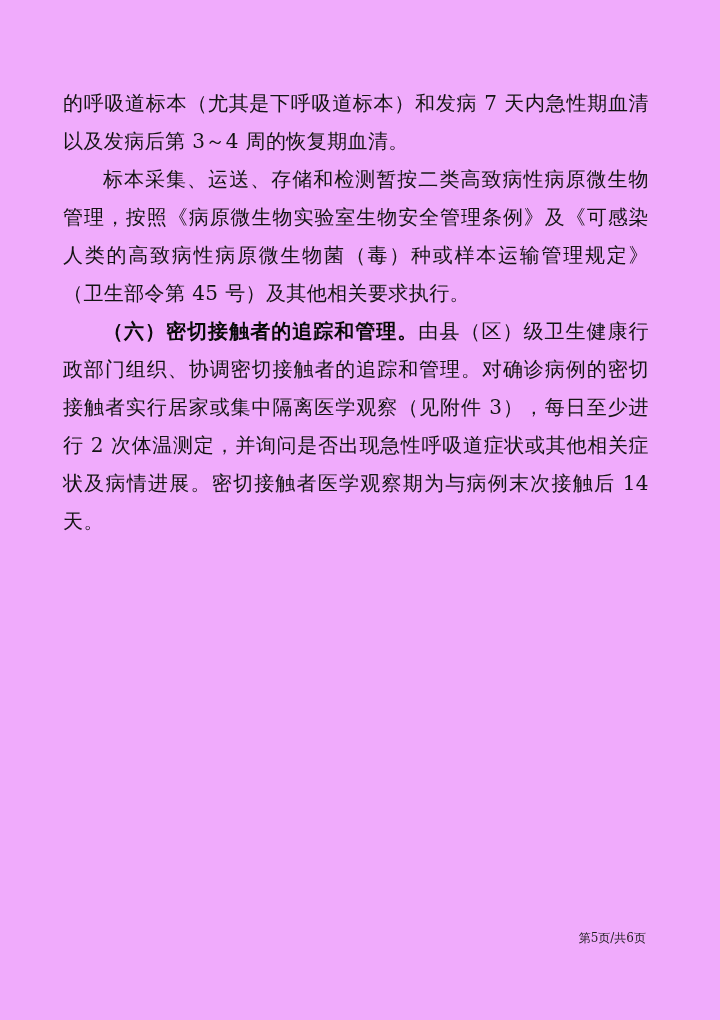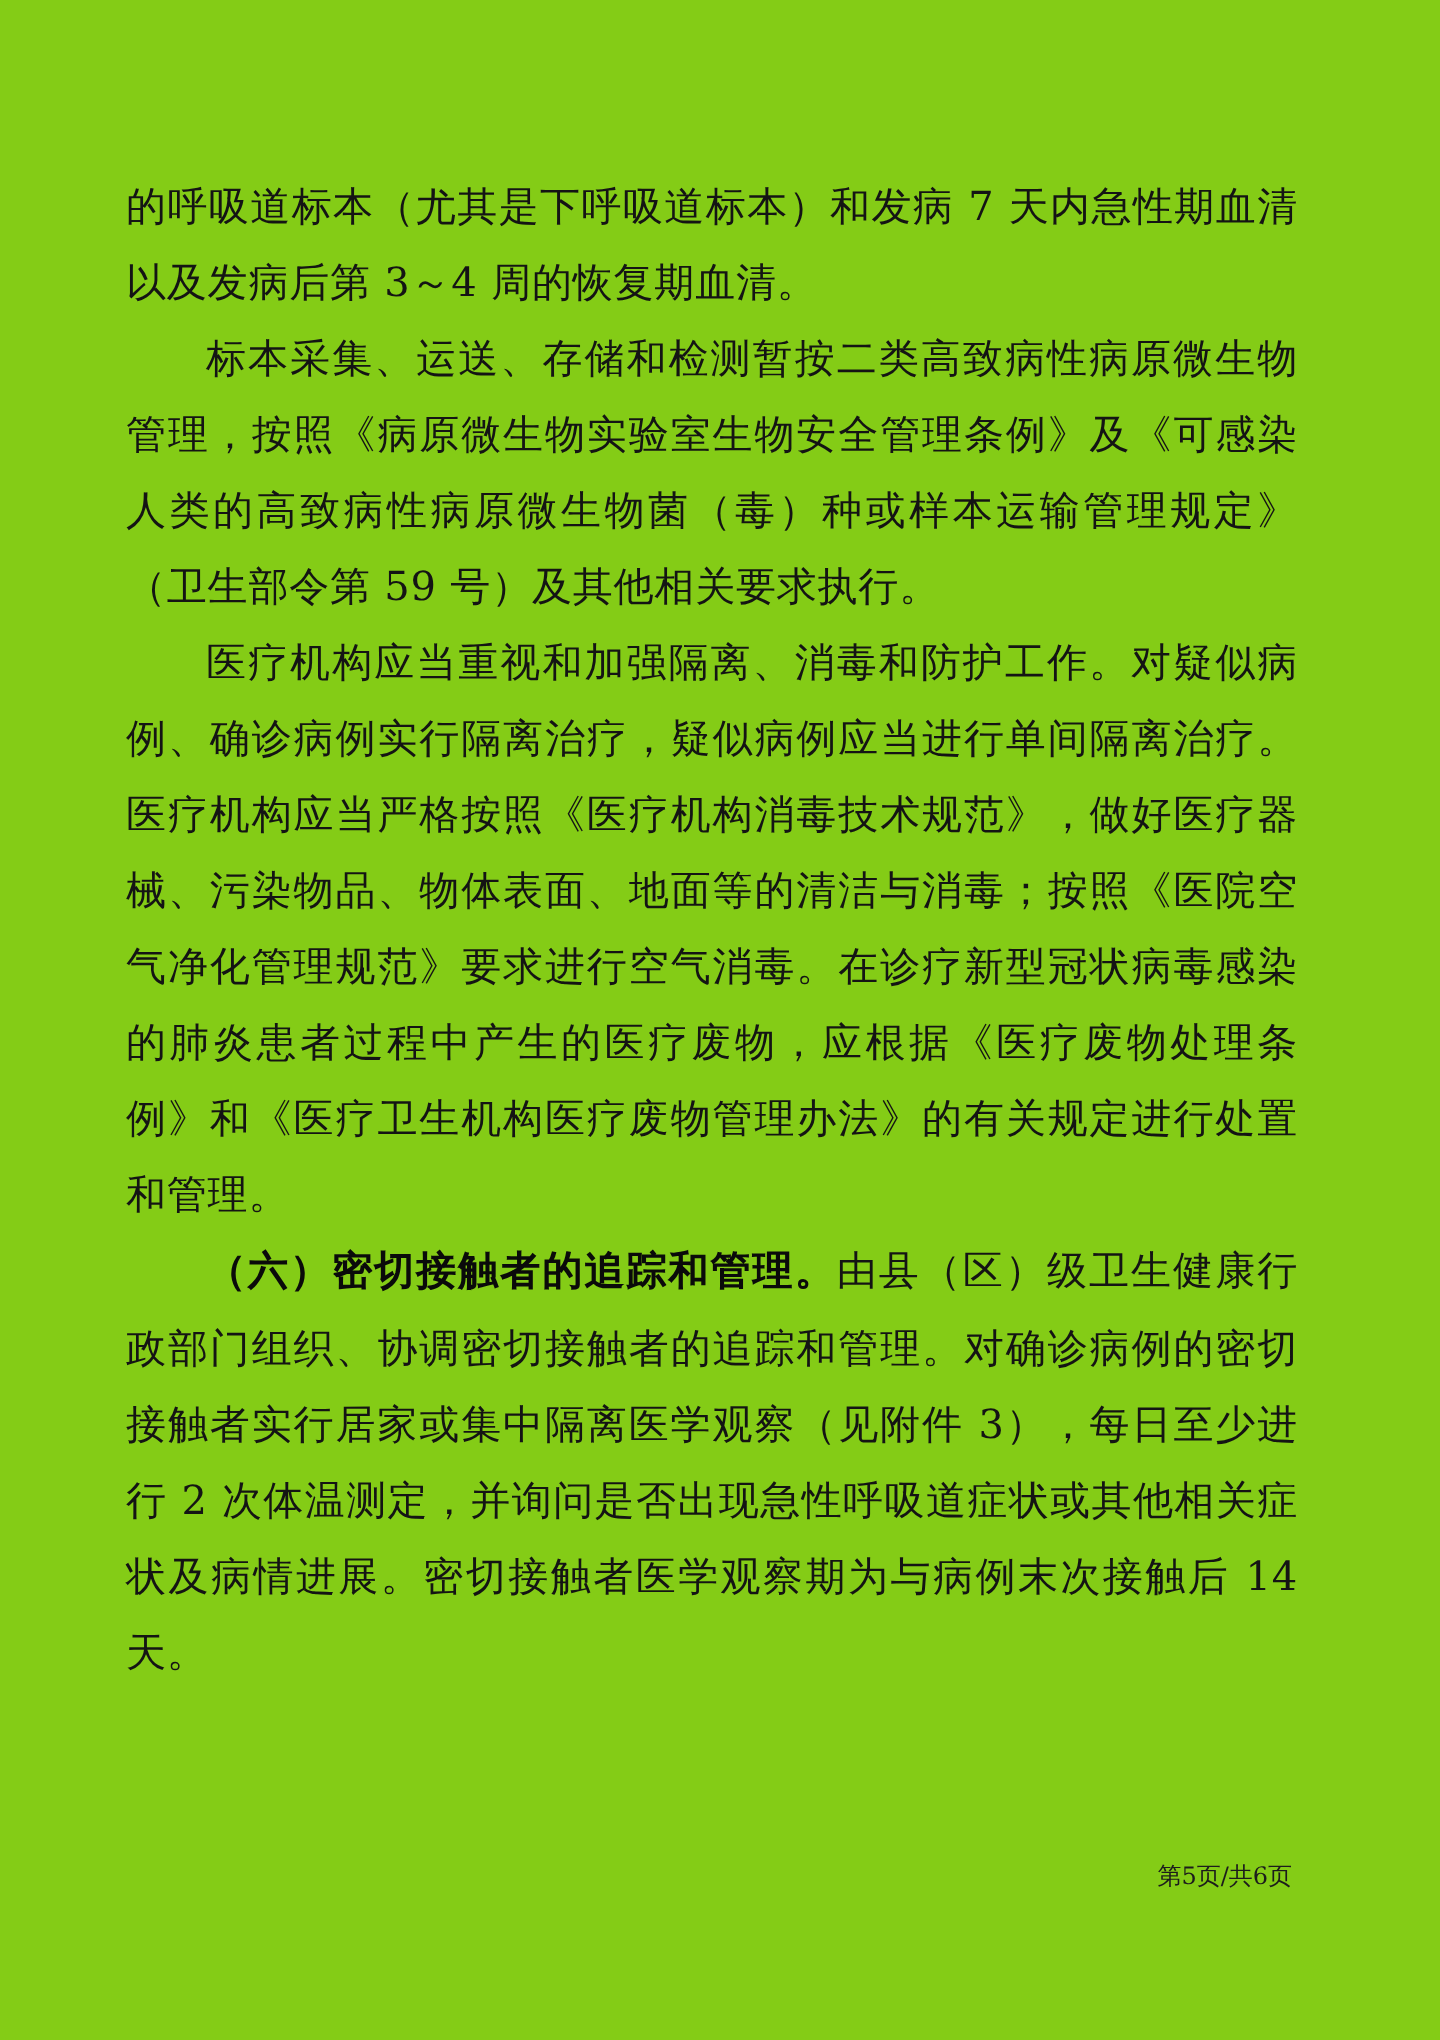--- a/index.html
+++ b/index.html
@@ -13,21 +13,21 @@
     position: relative;
     overflow: hidden;
     font-family: "DejaVu Serif", "Liberation Serif", serif;
   }
   .page {
     position: absolute;
     left: 0;
     top: 0;
     width: 720px;
     height: 1020px;
-    background: #84cc16;
+    background: #f0abfc;
   }
   .body-text {
     position: absolute;
     left: 63px;
     top: 84px;
     width: 586px;
   }
   .para {
     margin: 0;
     padding: 0;
@@ -59,18 +59,17 @@
     color: #1c1c1c;
     font-family: "DejaVu Serif", "Liberation Serif", serif;
   }
 </style>
 </head>
 <body>
 
 <div class="page">
   <div class="body-text">
       <p class="para"><span class="run">的呼吸道标本（尤其是下呼吸道标本）和发病 7 天内急性期血清以及发病后第 3～4 周的恢复期血清。</span></p>
-      <p class="para indent"><span class="run">标本采集、运送、存储和检测暂按二类高致病性病原微生物管理，按照《病原微生物实验室生物安全管理条例》及《可感染人类的高致病性病原微生物菌（毒）种或样本运输管理规定》（卫生部令第 59 号）及其他相关要求执行。</span></p>
-      <p class="para indent"><span class="run">医疗机构应当重视和加强隔离、消毒和防护工作。对疑似病例、确诊病例实行隔离治疗，疑似病例应当进行单间隔离治疗。医疗机构应当严格按照《医疗机构消毒技术规范》，做好医疗器械、污染物品、物体表面、地面等的清洁与消毒；按照《医院空气净化管理规范》要求进行空气消毒。在诊疗新型冠状病毒感染的肺炎患者过程中产生的医疗废物，应根据《医疗废物处理条例》和《医疗卫生机构医疗废物管理办法》的有关规定进行处置和管理。</span></p>
+      <p class="para indent"><span class="run">标本采集、运送、存储和检测暂按二类高致病性病原微生物管理，按照《病原微生物实验室生物安全管理条例》及《可感染人类的高致病性病原微生物菌（毒）种或样本运输管理规定》（卫生部令第 45 号）及其他相关要求执行。</span></p>
       <p class="para indent"><span class="run bold-run">（六）密切接触者的追踪和管理。</span><span class="run">由县（区）级卫生健康行政部门组织、协调密切接触者的追踪和管理。对确诊病例的密切接触者实行居家或集中隔离医学观察（见附件 3），每日至少进行 2 次体温测定，并询问是否出现急性呼吸道症状或其他相关症状及病情进展。密切接触者医学观察期为与病例末次接触后 14 天。</span></p>
     </div>
   <div class="footer">第5页/共6页</div>
 </div>
 
 </body></html>

